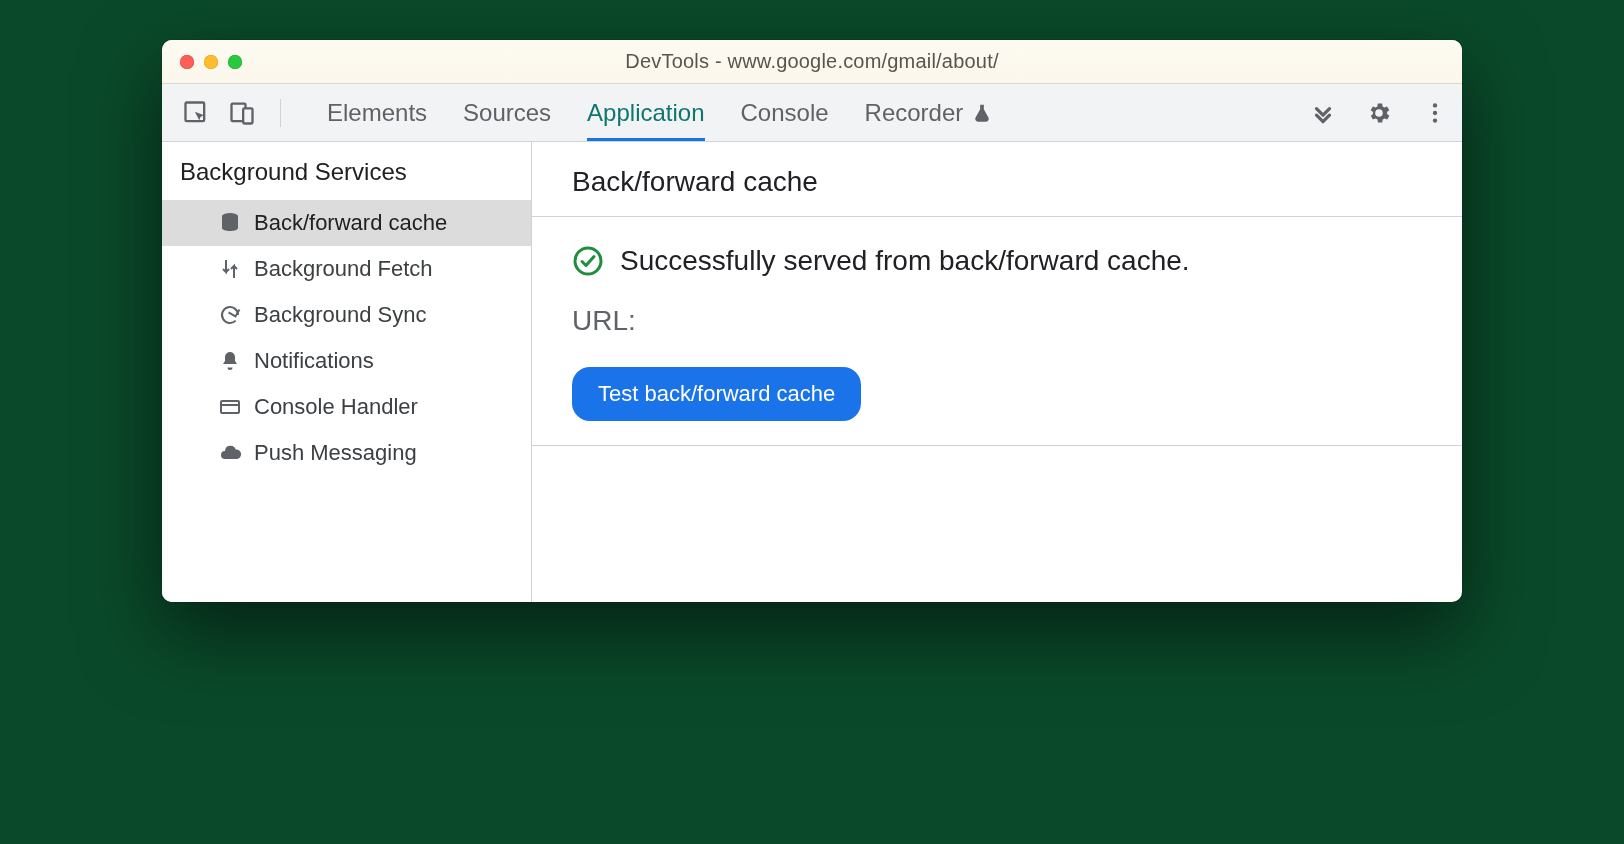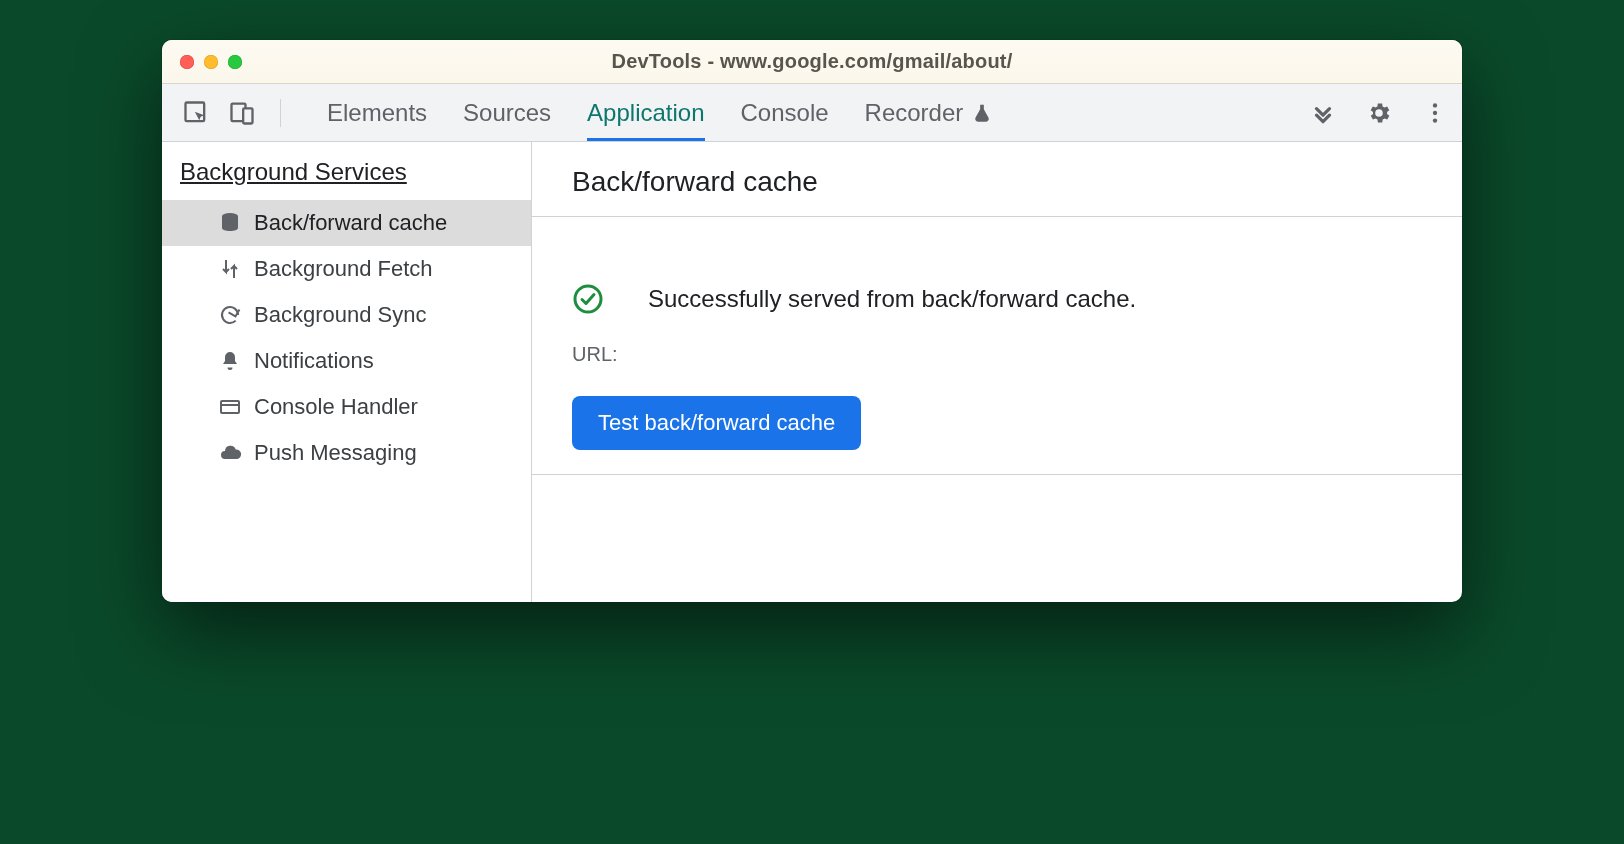--- a/index.html
+++ b/index.html
@@ -30,21 +30,21 @@
   }
   .traffic {
     display: flex; gap: 10px; padding-left: 18px;
   }
   .traffic .dot { width: 14px; height: 14px; border-radius: 50%; }
   .dot.red    { background:#ff5f57; box-shadow: inset 0 0 0 .5px #e0443e; }
   .dot.yellow { background:#febc2e; box-shadow: inset 0 0 0 .5px #dba11b; }
   .dot.green  { background:#28c840; box-shadow: inset 0 0 0 .5px #1aab29; }
   .titlebar .title {
     position: absolute; left: 0; right: 0; text-align: center;
-    font-size: 20px; font-weight: 700; color: #58554d; letter-spacing: .2px;
+    font-size: 20px; font-weight: 400; color: #58554d; letter-spacing: .2px;
     pointer-events:none;
   }
   
   .toolbar {
     height: 58px; background: #f1f3f4; border-bottom: 1px solid #d0d3d6;
     display: flex; align-items: center; padding: 0 14px 0 20px;
     color: #5f6368; font-size: 24px;
   }
   .tb-icon { width: 28px; height: 28px; margin-right: 18px; color:#5f6368; display:flex; align-items:center; justify-content:center; }
   .tb-icon svg { width: 100%; height: 100%; }
@@ -55,42 +55,42 @@
   .flask { width:22px; height:22px; fill:#5f6368; }
   .tb-right { display:flex; align-items:center; gap: 30px; margin-left: 20px;}
   .chevrons, .gear, .kebab { width:26px; height:26px; color:#5f6368; cursor:pointer; display:flex; align-items:center; justify-content:center;}
   .chevrons svg, .gear svg, .kebab svg { width:100%; height:100%;}
   
   .body { display:flex; height: 460px; }
   .sidebar {
     width: 370px; border-right: 1px solid #d0d3d6; background:#fff;
     overflow:hidden;
   }
-  .side-header { padding: 16px 18px 14px; font-size: 24px; color:#202124;text-decoration:underline; }
+  .side-header { padding: 16px 18px 14px; font-size: 24px; color:#202124; }
   .side-item {
     display:flex; align-items:center; gap:12px; height:46px;
     padding-left: 56px; font-size:22px; color:#3c4043; cursor:pointer;
     white-space: nowrap; overflow:hidden;
   }
   .side-item .ic { width:24px; height:24px; flex:0 0 24px; fill:#5f6368; color:#5f6368;}
   .side-item.selected { background:#dcdcdc; color:#202124; }
   .side-item svg { width:100%; height:100%; }
   
   .main { flex:1; display:flex; flex-direction:column; }
   .m-header { padding: 24px 40px 18px; font-size: 28px; color:#202124; border-bottom:1px solid #d0d3d6;}
   .m-section { padding: 28px 40px 24px; border-bottom:1px solid #d0d3d6; }
-  .status-row { display:flex; align-items:center; gap: 44px; font-size:24px; color:#202124;margin-top:38px; }
+  .status-row { display:flex; align-items:center; gap: 16px; font-size:28px; color:#202124; }
   .ok-icon { width:32px; height:32px; }
   .ok-icon circle { stroke:#1e8e3e; stroke-width:3; fill:none;}
   .ok-icon path { stroke:#1e8e3e; stroke-width:3; fill:none; stroke-linecap:round; stroke-linejoin:round;}
-  .url-row { margin-top: 28px; font-size:20px; color:#3c4043; display:flex; gap:12px;}
+  .url-row { margin-top: 28px; font-size:28px; color:#3c4043; display:flex; gap:12px;}
   .url-row .label { color:#5f6368;}
   .test-btn {
     margin-top: 30px; display:inline-block; background:#1a73e8; color:#fff;
-    border:none; border-radius:8px; padding: 14px 26px; font-size:22px; cursor:pointer;
+    border:none; border-radius:18px; padding: 14px 26px; font-size:22px; cursor:pointer;
   }
   .m-footer { padding: 24px 40px; }
   .link { color:#1a73e8; text-decoration: underline; font-size:24px; cursor:pointer;}
 </style>
 </head>
 <body>
 
 <div class="window">
 
   <div class="titlebar">

